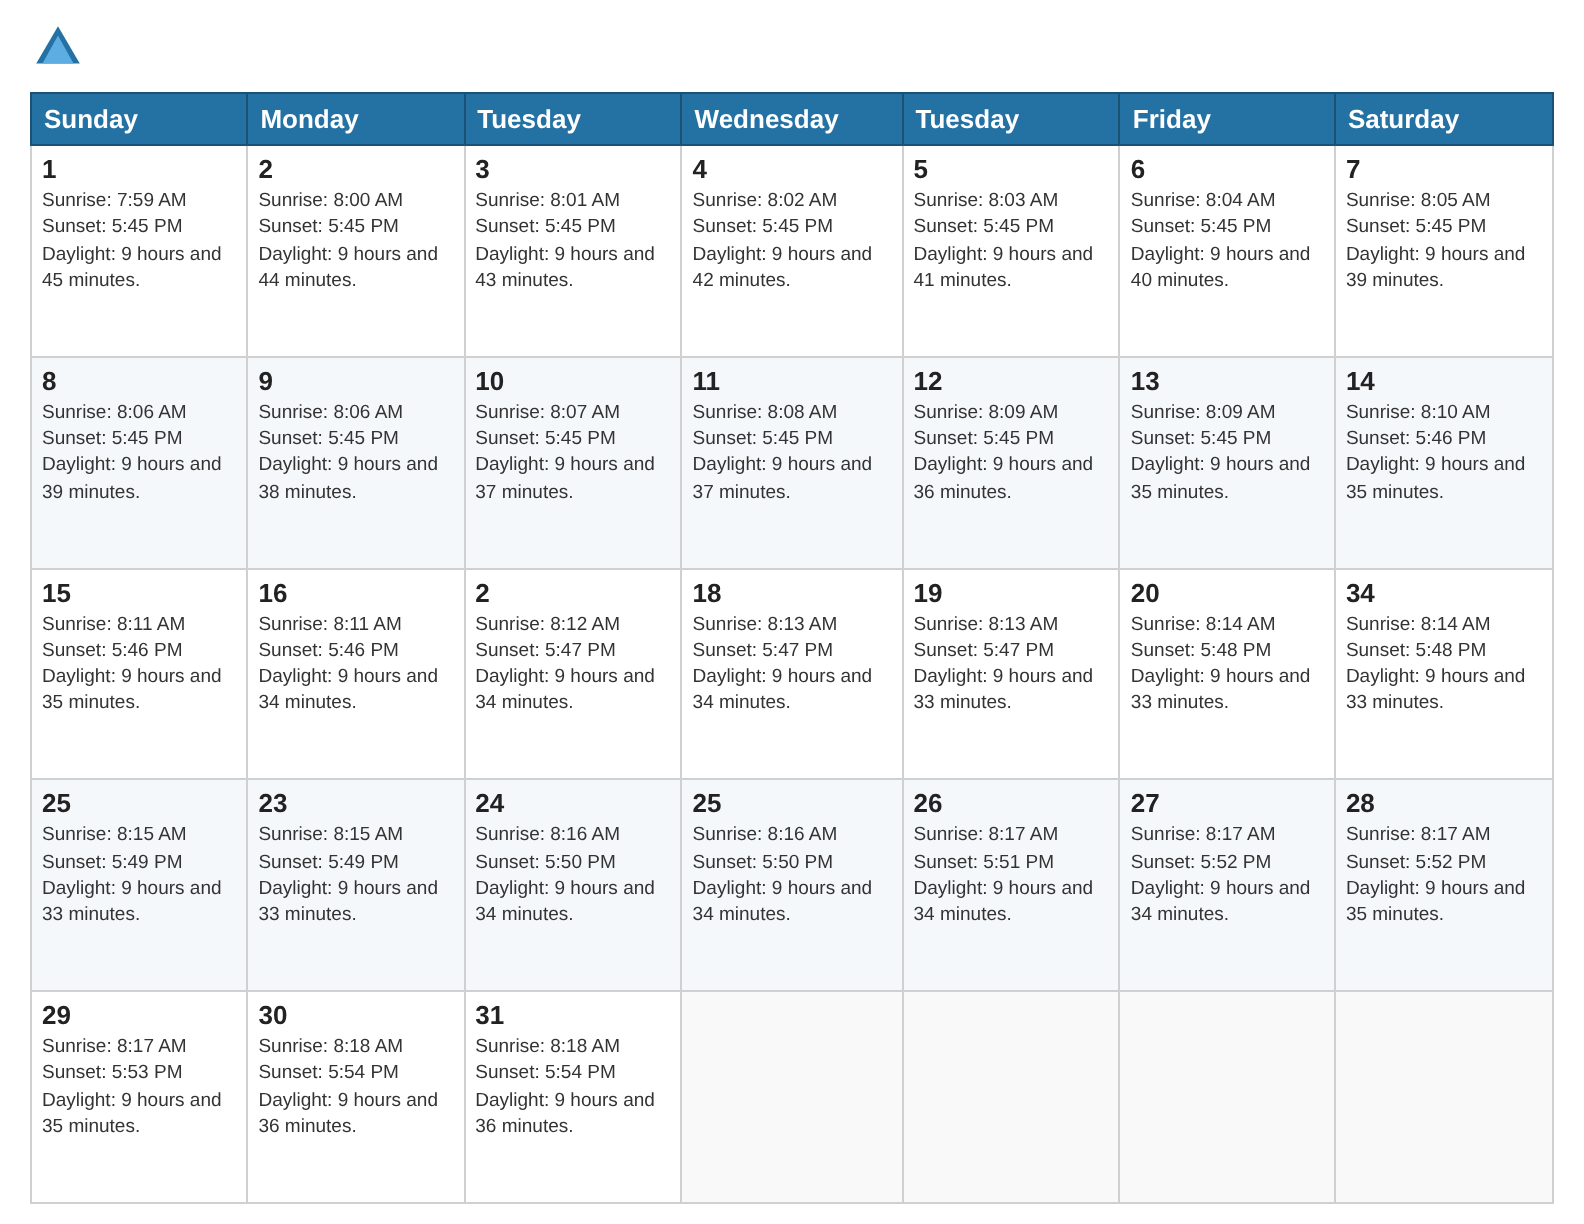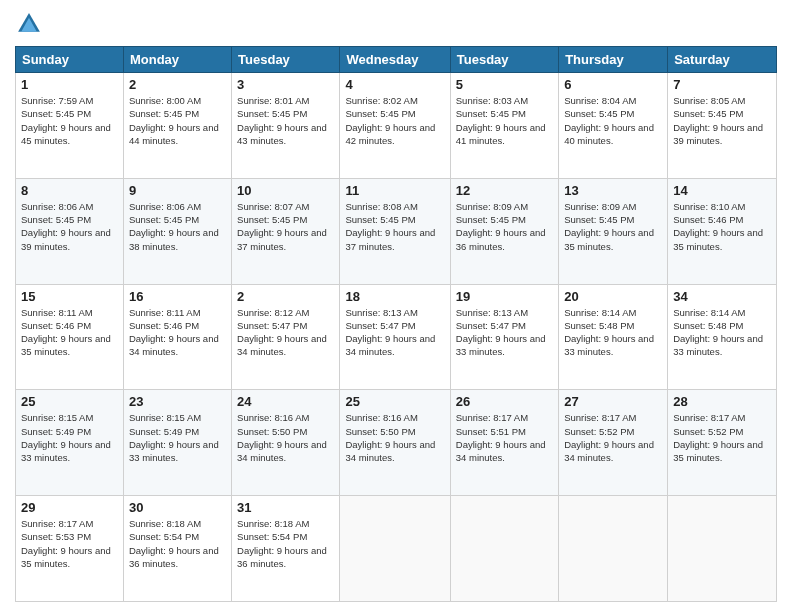--- a/index.html
+++ b/index.html
@@ -112,21 +112,21 @@
   </div>
 
   <table class="calendar">
     <thead>
       <tr>
       <th>Sunday</th>
           <th>Monday</th>
           <th>Tuesday</th>
           <th>Wednesday</th>
           <th>Tuesday</th>
-          <th>Thursday</th>
+          <th>Friday</th>
           <th>Saturday</th>
         </tr>
     </thead>
     <tbody id="calendar-body">
     <tr>
           <td>
           <span class="day-num">1</span>
           <span class="cell-text">Sunrise: 7:59 AM<br>Sunset: 5:45 PM<br>Daylight: 9 hours and 45 minutes.</span>
         </td>
           <td>

